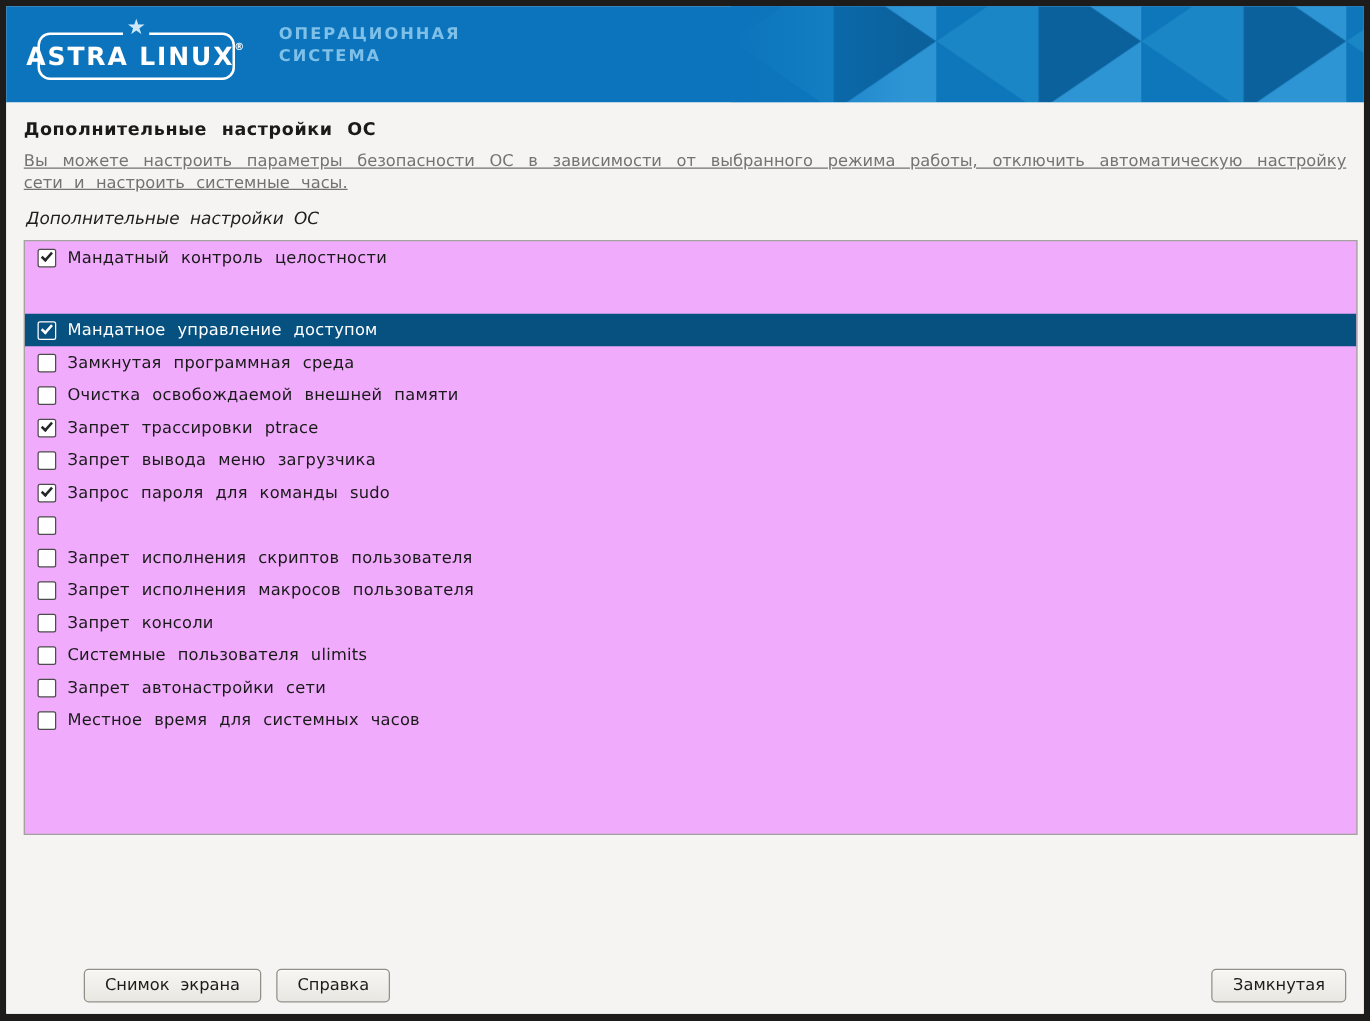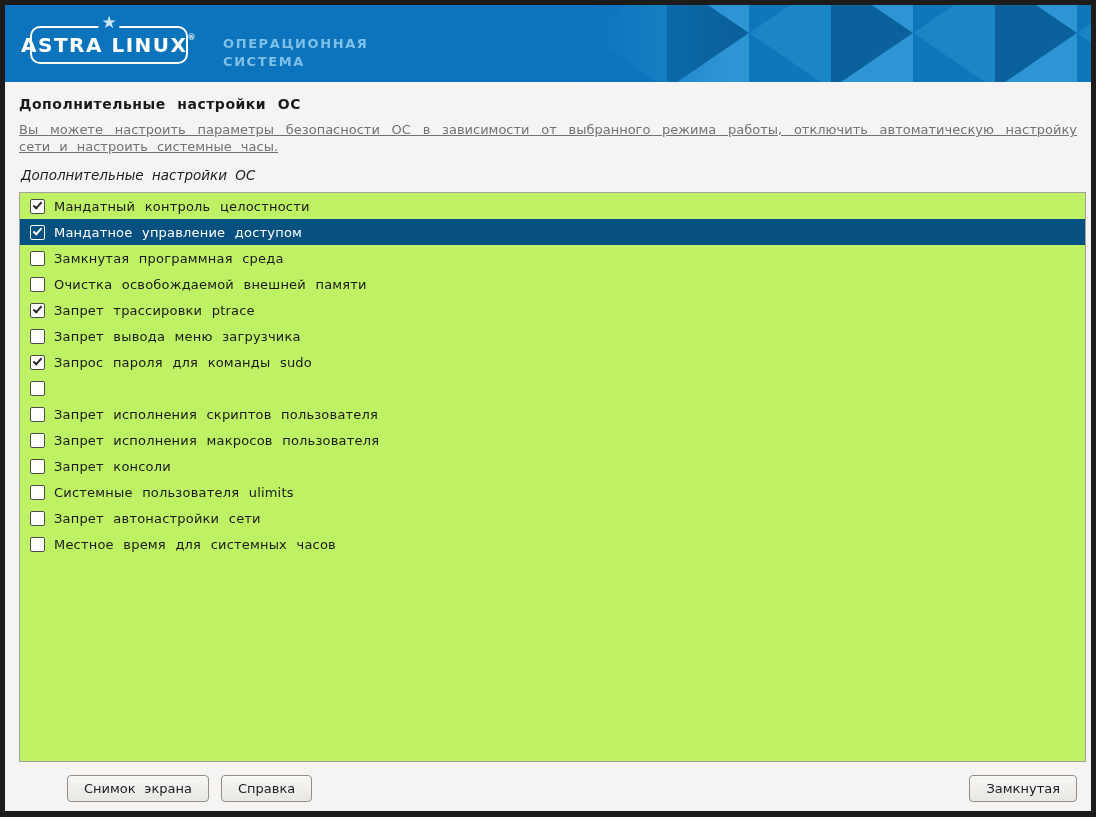--- a/index.html
+++ b/index.html
@@ -31,21 +31,21 @@
     color: #ffffff; font-size: 20px; font-weight: bold; letter-spacing: 1.5px;
     white-space: nowrap;
   }
   .logo-reg { color:#ffffff; font-size: 8px; vertical-align: top; line-height: 10px; }
   .logo-star {
     position: absolute; left: 50%; top: -14px; transform: translateX(-50%);
     color: #cbe7f8; font-size: 17px; line-height: 17px;
     background: #0b74bc; padding: 0 3px;
   }
   .brand {
-    position: absolute; left: 218px; top: 30px;
+    position: absolute; left: 218px; top: 14px;
     color: #7fc0e9; font-size: 13px; font-weight: bold;
     letter-spacing: 1.6px; line-height: 18px; white-space: nowrap;
   }
   
   .content { position: relative; height: 729px; background: #f5f4f2; }
   .page-title {
     padding: 14px 14px 0 14px;
     font-size: 14px; font-weight: bold; color: #1a1a1a;
     word-spacing: 0.45em; letter-spacing: 0.5px;
   }
@@ -53,28 +53,28 @@
     margin: 9px 14px 0 14px;
     font-size: 13px; color: #737373; line-height: 17px;
     text-align: justify; word-spacing: 0.38em; text-decoration: underline;
   }
   .list-label {
     margin: 12px 14px 0 16px;
     font-size: 13.5px; font-style: italic; color: #1d1d1d;
     word-spacing: 0.3em;
   }
   .listbox {
-    position: absolute; left: 14px; top: 110px; width: 1067px; height: 570px;
-    background: #bef264; border: 1px solid #a3a29e; overflow: hidden;
+    position: absolute; left: 14px; top: 110px; width: 1067px; height: 476px;
+    background: #f0abfc; border: 1px solid #a3a29e; overflow: hidden;
   }
   .opt-row {
     height: 26px; display: flex; align-items: center; padding-left: 10px;
     cursor: default;
   }
-  .opt-row.selected { background: #075180; }
+  .opt-row.selected { background: #075180; margin-top: 32px; }
   .cb {
     width: 15px; height: 15px; flex: 0 0 15px;
     background: #ffffff; border: 1px solid #4c4c4c; border-radius: 2px;
     margin-right: 9px; position: relative;
   }
   .opt-row.selected .cb { background: transparent; border-color: #ffffff; }
   .cb .tick { display: none; }
   .cb.checked .tick {
     display: block; position: absolute; left: 2px; top: 2px;
     width: 9px; height: 5px;

